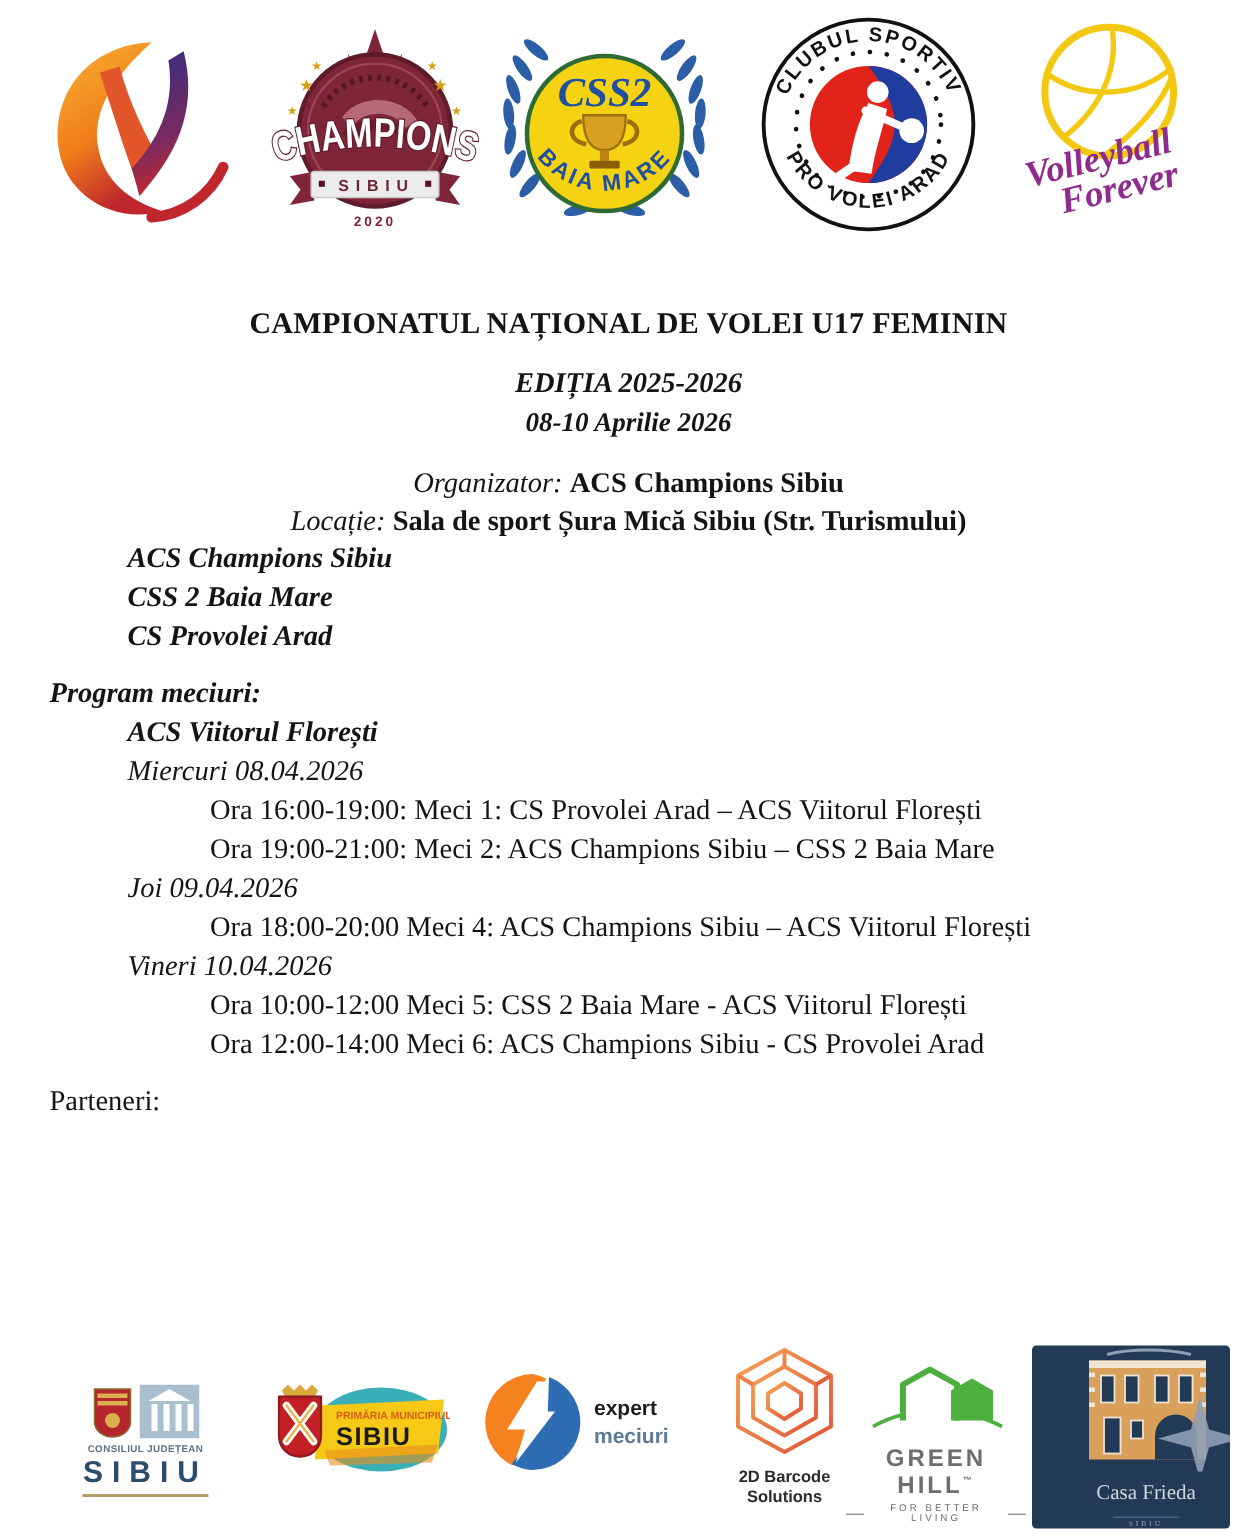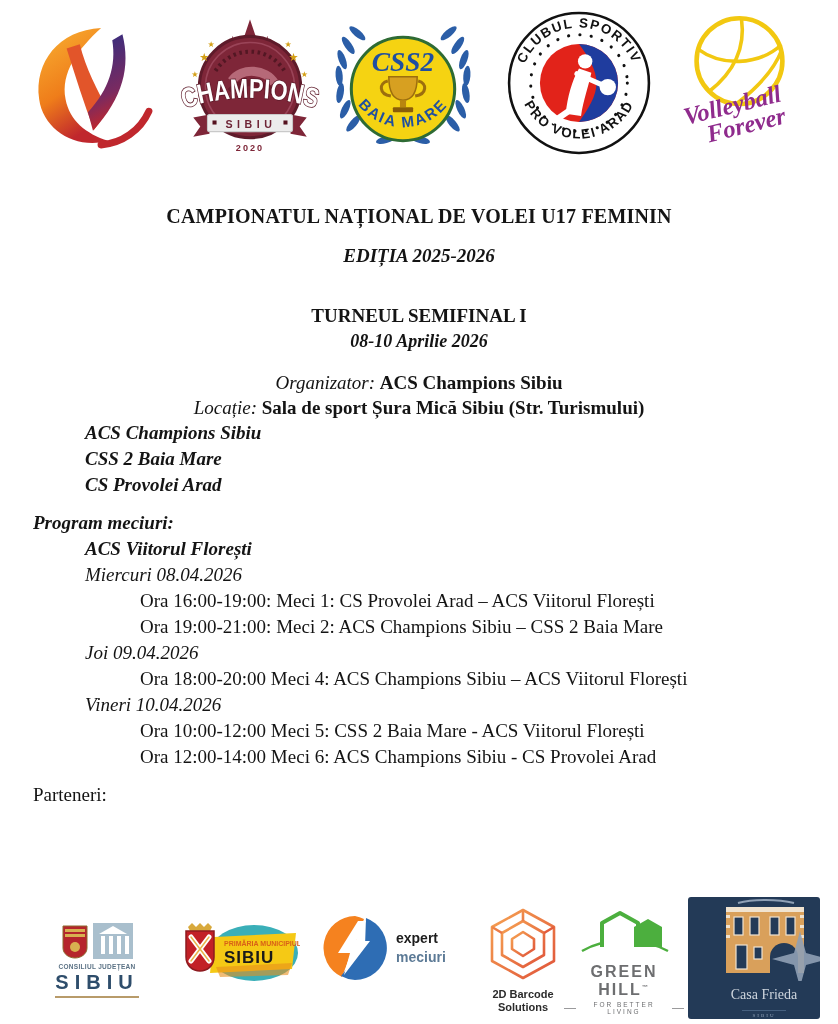--- a/index.html
+++ b/index.html
@@ -42,21 +42,21 @@
   .p-consiliul .row{display:flex;justify-content:center;align-items:flex-end;gap:5px;height:40px;}
   .p-consiliul .l1{font-size:6.5px;color:#5a7184;letter-spacing:.3px;margin-top:4px;font-weight:bold;}
   .p-consiliul .l2{font-size:20px;color:#2e4d6b;letter-spacing:6px;font-weight:bold;
                    border-bottom:2px solid #b89b6a;padding-bottom:2px;display:inline-block;margin-top:1px;}
   .p-primaria{left:176px;top:28px;width:124px;height:64px;}
   .p-expert{left:322px;top:20px;width:146px;height:70px;display:flex;align-items:center;gap:8px;
             font-family:"Liberation Sans",sans-serif;}
   .p-expert .words{line-height:19px;font-weight:bold;font-size:14px;}
   .p-expert .w1{color:#1d1d1d;}
   .p-expert .w2{color:#5c7a96;}
-  .p-barcode{left:478px;top:14px;width:90px;text-align:center;font-family:"Liberation Sans",sans-serif;}
+  .p-barcode{left:478px;top:4px;width:90px;text-align:center;font-family:"Liberation Sans",sans-serif;}
   .p-barcode .txt{font-size:11px;color:#2b2b2b;line-height:13px;margin-top:3px;font-weight:bold;}
   .p-greenhill{left:564px;top:16px;width:120px;text-align:center;font-family:"Liberation Sans",sans-serif;}
   .p-greenhill .name{font-size:16px;color:#6d6e70;letter-spacing:2px;margin-top:4px;font-weight:bold;}
   .p-greenhill .tm{font-size:6px;vertical-align:super;}
   .p-greenhill .tag{font-size:6.5px;color:#6d6e70;letter-spacing:2px;margin-top:2px;
                     display:flex;align-items:center;gap:4px;justify-content:center;}
   .p-greenhill .tag::before,.p-greenhill .tag::after{content:"";display:block;width:14px;height:1px;background:#9a9a9c;}
   .p-casafrieda{left:688px;top:4px;width:112px;height:122px;background:#233a57;border-radius:3px;
                 text-align:center;overflow:hidden;padding-left:20px;}
   .p-casafrieda .name{font-family:"Liberation Serif",serif;color:#cfd6de;font-size:14px;margin-top:2px;}
@@ -197,21 +197,20 @@
           <text x="8" y="100" font-size="24">Volleyball</text>
           <text x="26" y="122" font-size="24">Forever</text>
         </g>
       </svg>
     </div>
   </div>
 
   <div class="doc">
     <div class="c b title">CAMPIONATUL NAȚIONAL DE VOLEI U17 FEMININ</div>
     <div class="c bi edition">EDIȚIA 2025-2026</div>
-    <div class="c b turneul">TURNEUL SEMIFINAL I</div>
     <div class="c bi dates">08-10 Aprilie 2026</div>
     <div class="c orgline"><span class="i">Organizator:</span> <span class="b">ACS Champions Sibiu</span></div>
     <div class="c locline"><span class="i">Locație:</span> <span class="b">Sala de sport Șura Mică Sibiu (Str. Turismului)</span></div>
 
     <div class="bi team">ACS Champions Sibiu</div>
     <div class="bi team">CSS 2 Baia Mare</div>
     <div class="bi team">CS Provolei Arad</div>
     <div class="bi program">Program meciuri:</div>
 
     <div class="bi team">ACS Viitorul Florești</div>

